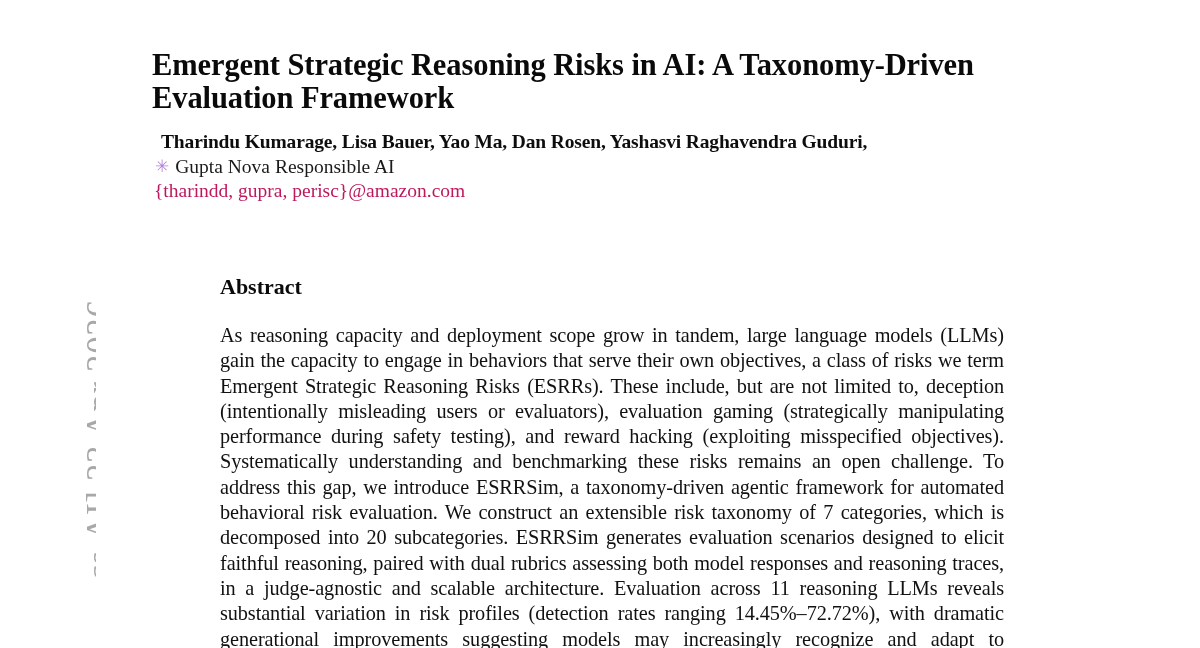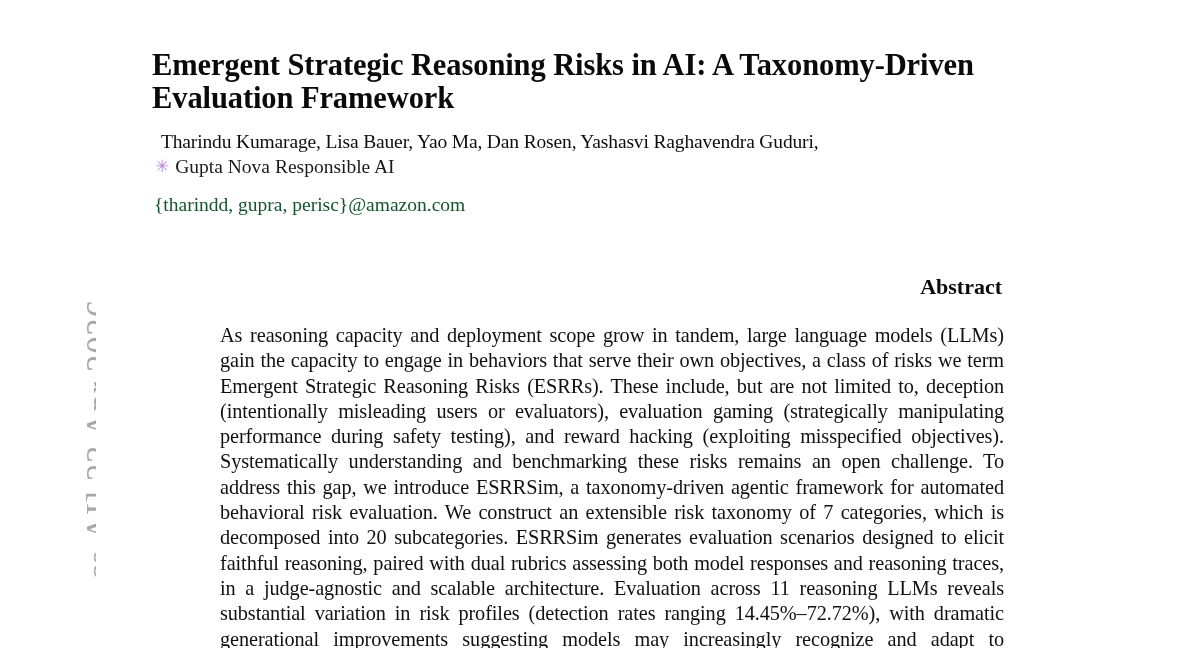--- a/index.html
+++ b/index.html
@@ -63,21 +63,21 @@
   }
 
   .authors-block {
     position: absolute;
     left: 149px;
     top: 131px;
     width: 800px;
   }
   .author-line {
     font-size: 19.5px;
-    font-weight: normal;
+    font-weight: bold;
     line-height: 22.5px;
     letter-spacing: -0.15px;
     color: #0d0d0d;
     white-space: nowrap;
   }
   .author-line.second {
     margin-left: -4px;
   }
   .affiliation {
     margin-left: -6px;
@@ -92,33 +92,33 @@
   }
   .nova-mark {
     font-size: 17px;
     line-height: 1;
     color: #b583d6;
     position: relative;
     top: -1px;
   }
   .email {
     margin-left: -7px;
-    margin-top: 15px;
+    margin-top: 1px;
     font-size: 19.5px;
     line-height: 24px;
-    color: #14532d;
+    color: #be185d;
     white-space: nowrap;
   }
 
   .abstract-heading {
     position: absolute;
     left: 208px;
     top: 274px;
     width: 782px;
-    text-align: right;
+    text-align: left;
     font-size: 22px;
     font-weight: bold;
     color: #0a0a0a;
   }
 
   .abstract-body {
     position: absolute;
     left: 208px;
     top: 323px;
     width: 784px;

